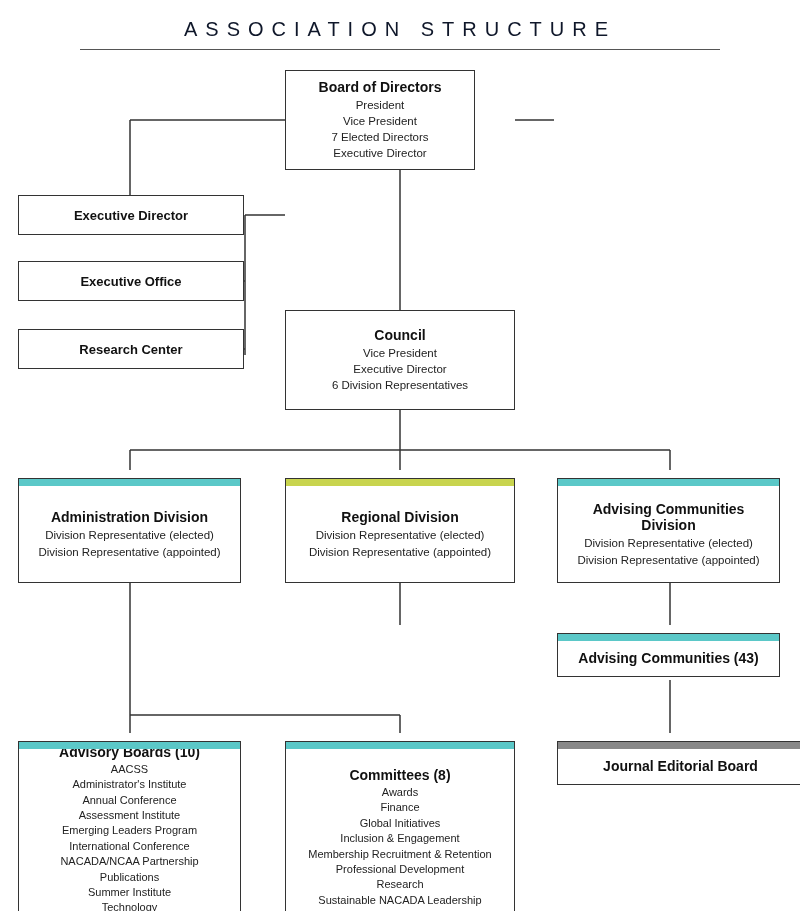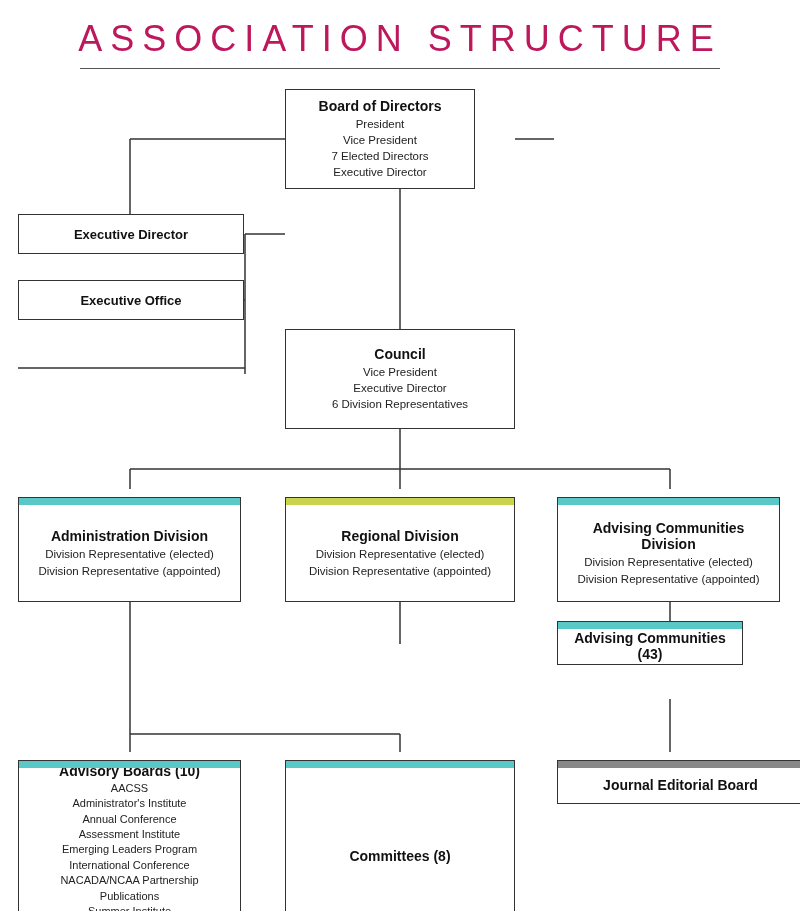--- a/index.html
+++ b/index.html
@@ -7,24 +7,24 @@
       background: #fff;
       font-family: Arial, sans-serif;
       width: 800px;
       min-height: 911px;
       position: relative;
       overflow-x: hidden;
     }
 
     .page-title {
       text-align: center;
-      font-size: 36px;
+      font-size: 20px;
       font-weight: 300;
       letter-spacing: 8px;
-      color: #be185d;
+      color: #0f172a;
       padding: 18px 0 8px 0;
       text-transform: uppercase;
     }
 
     .title-line {
       width: 80%;
       margin: 0 auto 10px auto;
       border-top: 1px solid #555;
     }
 
@@ -174,20 +174,23 @@
 
 
   <div class="box" style="left:18px; top:135px; width:226px; height:40px; font-weight:bold; font-size:13px;">
     <span>Executive Director</span>
   </div>
 
   <div class="box" style="left:18px; top:201px; width:226px; height:40px; font-weight:bold; font-size:13px;">
     <span>Executive Office</span>
   </div>
 
+  <div class="box" style="left:18px; top:269px; width:226px; height:40px; font-weight:bold; font-size:13px;">
+    <span>Research Center</span>
+  </div>
 
   <div class="box" style="left:285px; top:250px; width:230px; height:100px;">
     <span class="box-title">Council</span>
     <span class="box-sub" style="white-space:pre-line;">Vice President
 Executive Director
 6 Division Representatives</span>
   </div>
 
   <div class="box accent-cyan" style="left:18px; top:410px; width:223px; height:105px; position:absolute;">
     <span class="box-title">Administration Division</span>
@@ -201,40 +204,48 @@
 Division Representative (appointed)</span>
   </div>
 
   <div class="box accent-cyan" style="left:557px; top:410px; width:223px; height:105px; position:absolute;">
     <span class="box-title">Advising Communities Division</span>
     <span class="box-sub" style="white-space:pre-line;">Division Representative (elected)
 Division Representative (appointed)</span>
   </div>
 
 
-  <div class="box accent-cyan" style="left:557px; top:534px; width:186px; height:44px; position:absolute;">
+  <div class="box accent-cyan" style="left:557px; top:565px; width:223px; height:44px; position:absolute;">
     <span class="box-title">Advising Communities (43)</span>
   </div>
 
   <div class="box accent-cyan" style="left:18px; top:673px; width:223px; height:185px; position:absolute;">
     <span class="box-title">Advisory Boards (10)</span>
     <span class="box-sub" style="white-space:pre-line; font-size:11px;">AACSS
 Administrator's Institute
 Annual Conference
 Assessment Institute
 Emerging Leaders Program
 International Conference
 NACADA/NCAA Partnership
 Publications
 Summer Institute
 Technology
 Webinar</span>
   </div>
 
   <div class="box accent-cyan" style="left:285px; top:673px; width:230px; height:185px; position:absolute;">
     <span class="box-title">Committees (8)</span>
+    <span class="box-sub" style="white-space:pre-line; font-size:11px;">Awards
+Finance
+Global Initiatives
+Inclusion &amp; Engagement
+Membership Recruitment &amp; Retention
+Professional Development
+Research
+Sustainable NACADA Leadership</span>
   </div>
 
   <div class="box accent-gray" style="left:557px; top:673px; width:247px; height:44px; position:absolute;">
     <span class="box-title">Journal Editorial Board</span>
   </div>
 
 </div>
 
 </body></html>

